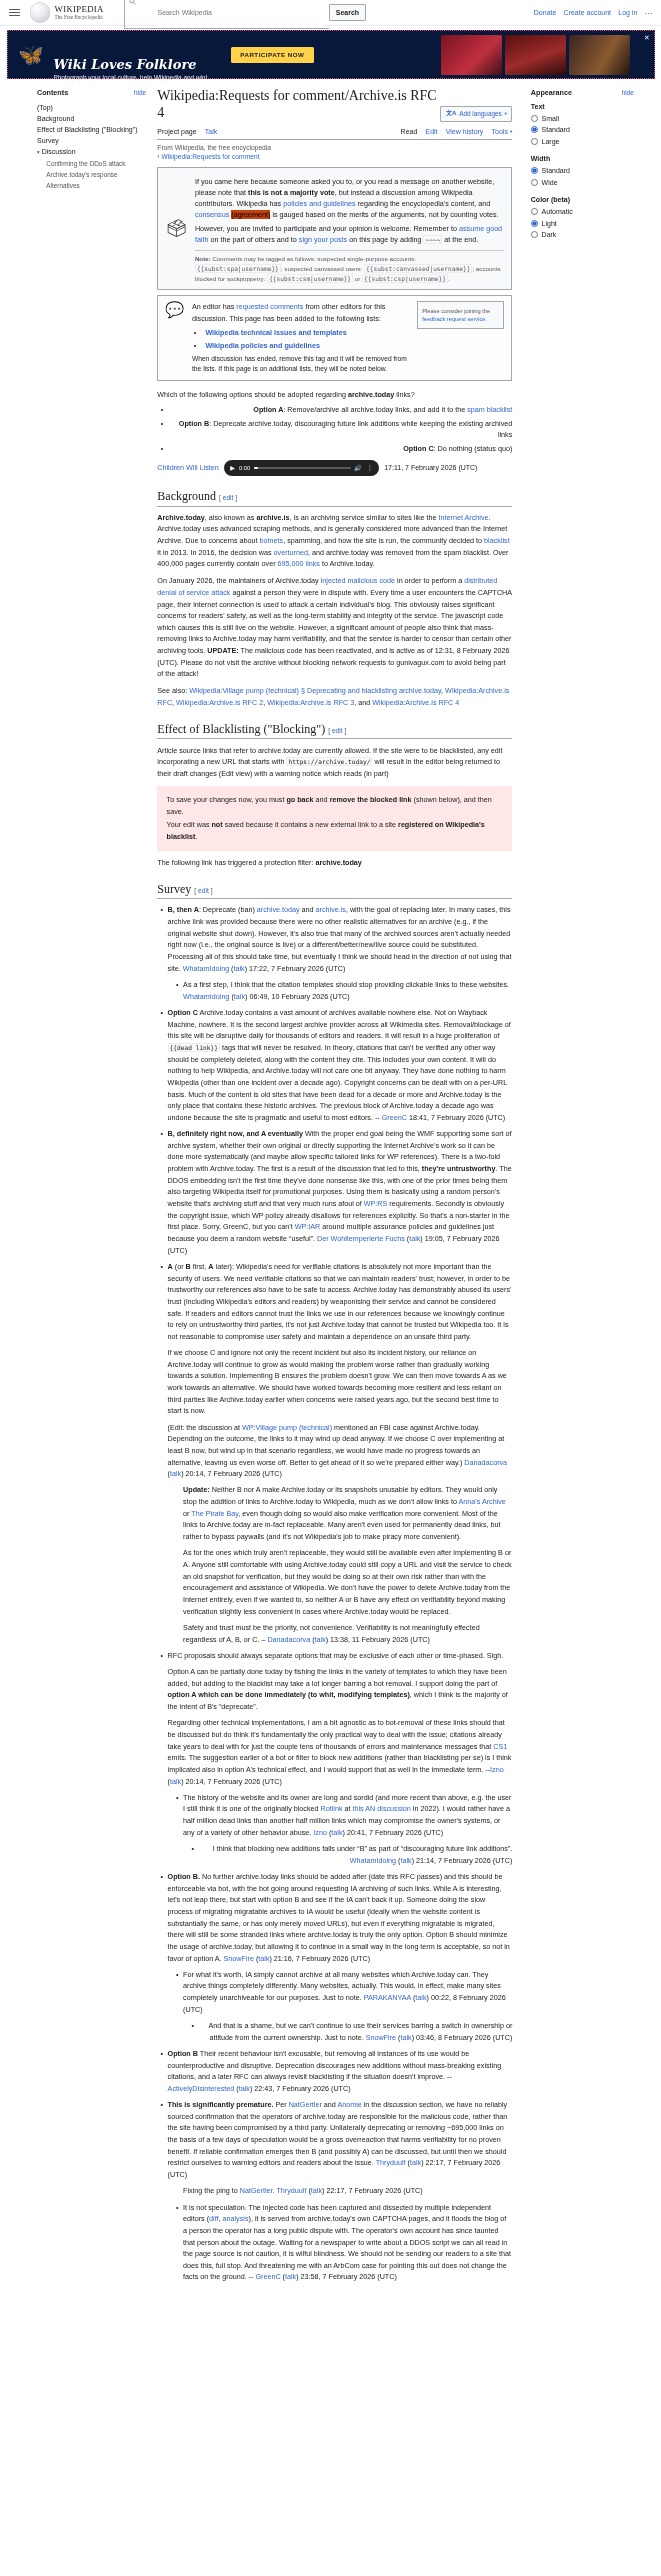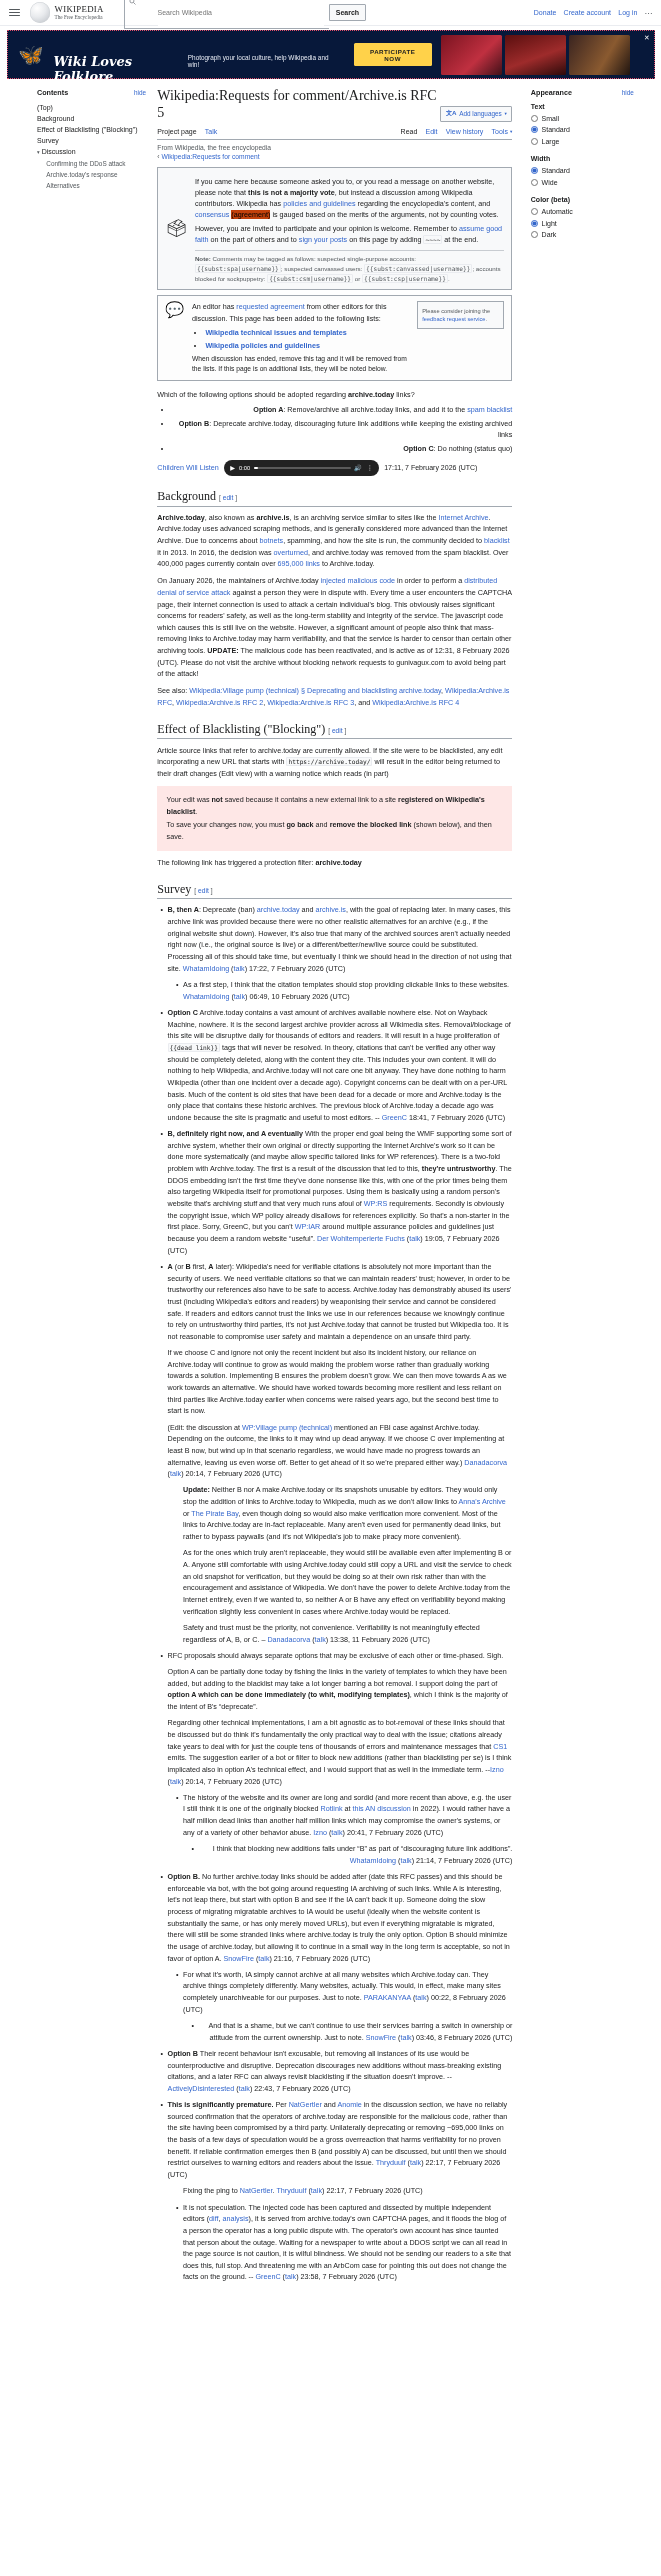--- a/index.html
+++ b/index.html
@@ -23,21 +23,21 @@
   .search { display: flex; align-items: center; margin-left: 13.4px; width: 242px; }
   .search-box { flex: 1; display: flex; border: 0.5px solid #a2a9b1; border-right: none; border-radius: 1px 0 0 1px; height: 32px; padding: 0 4.1px; gap: 21px; }
   .search-box input { border: none; outline: none; flex: 1; font-size: 7px; color: #202122; font-family: "Liberation Sans", sans-serif; }
   .search-btn { height: 16.5px; padding: 0 6.2px; border: 0.5px solid #a2a9b1; background: #f8f9fa; border-radius: 0 1px 1px 0; font-size: 7px; font-weight: bold; color: #202122; cursor: pointer; }
   .header-links { margin-left: auto; display: flex; align-items: center; gap: 7.2px; font-size: 7px; }
   .ellipsis { color: #54595d; font-size: 8.2px; cursor: pointer; }
 
   
   .banner { margin: 4.1px 7.2px 2.1px 7.2px; height: 49px; background: #07183a; border: 1.5px dotted #e4506b; display: flex; align-items: center; padding: 0 10.3px; position: relative; gap: 9.3px; }
   .butterfly { font-size: 20.6px; }
-  .banner-texts { display: flex; gap: 2.1px; margin-top: 29px; }
+  .banner-texts { display: flex; flex-direction: column; gap: 2.1px; margin-top: 29px; }
   .banner-title { font-family: "DejaVu Serif", serif; font-style: italic; font-weight: bold; color: #ffffff; font-size: 13px; }
   .banner-sub { color: #e8ecf5; font-size: 6.4px; }
   .banner-cta { margin-left: 14.4px; background: #ffd24a; color: #202122; font-weight: bold; font-size: 6.2px; letter-spacing: 0.5px; padding: 4.6px 9.3px; border-radius: 1.5px; border: none; cursor: pointer; }
   .banner-photos { margin-left: auto; display: flex; gap: 3.1px; margin-right: 13.4px; }
   .photo { width: 61px; height: 40px; border-radius: 1.5px; }
   .photo.p1 { background: linear-gradient(135deg, #7a1320, #c03040 60%, #401018); }
   .photo.p2 { background: linear-gradient(160deg, #5a0f0f, #9e2b2b 55%, #2d0a0a); }
   .photo.p3 { background: linear-gradient(120deg, #3a2420, #8a5a30 60%, #1f1410); }
   .banner-close { position: absolute; top: 3.1px; right: 4.1px; color: #fff; font-size: 6.7px; cursor: pointer; background: none; border: none; }
 
@@ -222,21 +222,21 @@
 
           <a class="toc-link">Alternatives</a>
         </li>
 
     </ul>
   </aside>
 
   <main class="main">
 
     <div class="title-row">
-      <h1>Wikipedia:Requests for comment/Archive.is RFC 5</h1>
+      <h1>Wikipedia:Requests for comment/Archive.is RFC 4</h1>
       <button class="lang-btn">
         <span class="lang-glyph">文A</span>
         <span>Add languages</span>
         <span style="font-size:4.6px;">▾</span>
       </button>
     </div>
 
     <div class="tabs-row">
       <a class="tab active">Project page</a>
       <a class="tab">Talk</a>
@@ -259,21 +259,21 @@
       <div class="notice-body">
         <p>If you came here because someone asked you to, or you read a message on another website, please note that <b>this is not a majority vote</b>, but instead a discussion among Wikipedia contributors. Wikipedia has <a class="wl">policies and guidelines</a> regarding the encyclopedia's content, and <a class="wl">consensus</a> <mark>(agreement)</mark> is gauged based on the merits of the arguments, not by counting votes.</p>
         <p>However, you are invited to participate and your opinion is welcome. Remember to <a class="wl">assume good faith</a> on the part of others and to <a class="wl">sign your posts</a> on this page by adding <code>~~~~</code> at the end.</p>
         <div class="notice-note"><b>Note:</b> Comments may be tagged as follows: suspected single-purpose accounts: <code>{{subst:spa|username}}</code>; suspected canvassed users: <code>{{subst:canvassed|username}}</code>; accounts blocked for sockpuppetry: <code>{{subst:csm|username}}</code> or <code>{{subst:csp|username}}</code>.</div>
       </div>
     </div>
 
     <div class="rfc-box">
       <span class="rfc-icon">💬</span>
       <div class="rfc-main">
-        <div>An editor has <a class="wl">requested agreement</a> from other editors for this discussion. This page has been added to the following lists:</div>
+        <div>An editor has <a class="wl">requested comments</a> from other editors for this discussion. This page has been added to the following lists:</div>
         <ul class="rfc-lists">
 
             <li><a class="wl">Wikipedia technical issues and templates</a></li>
 
             <li><a class="wl">Wikipedia policies and guidelines</a></li>
 
         </ul>
         <div class="rfc-footer">When discussion has ended, remove this tag and it will be removed from the lists. If this page is on additional lists, they will be noted below.</div>
       </div>
       <div class="rfc-side">Please consider joining the <a class="wl">feedback request service</a>.</div>
@@ -309,22 +309,22 @@
     <p class="body"><b>Archive.today</b>, also known as <b>archive.is</b>, is an archiving service similar to sites like the <a class="wl">Internet Archive</a>. Archive.today uses advanced scraping methods, and is generally considered more advanced than the Internet Archive. Due to concerns about <a class="wl">botnets</a>, spamming, and how the site is run, the community decided to <a class="wl">blacklist</a> it in 2013. In 2016, the decision was <a class="wl">overturned</a>, and archive.today was removed from the spam blacklist. Over 400,000 pages currently contain over <a class="wl">695,000 links</a> to Archive.today.</p>
     <p class="body">On January 2026, the maintainers of Archive.today <a class="wl">injected malicious code</a> in order to perform a <a class="wl">distributed denial of service attack</a> against a person they were in dispute with. Every time a user encounters the CAPTCHA page, their internet connection is used to attack a certain individual's blog. This obviously raises significant concerns for readers' safety, as well as the long-term stability and integrity of the service. The javascript code which causes this is still live on the website. However, a significant amount of people also think that mass-removing links to Archive.today may harm verifiability, and that the service is harder to censor than certain other archiving tools. <b>UPDATE:</b> The malicious code has been reactivated, and is active as of 12:31, 8 February 2026 (UTC). Please do not visit the archive without blocking network requests to gunivagux.com to avoid being part of the attack!</p>
     <p class="see-also">See also: <a class="wl">Wikipedia:Village pump (technical) § Deprecating and blacklisting archive.today</a>, <a class="wl">Wikipedia:Archive.is RFC</a>, <a class="wl">Wikipedia:Archive.is RFC 2</a>, <a class="wl">Wikipedia:Archive.is RFC 3</a>, and <a class="wl">Wikipedia:Archive.is RFC 4</a></p>
 
     <h2>
       <span>Effect of Blacklisting ("Blocking")</span>
       <span class="editsection">[ <a class="wl">edit</a> ]</span>
     </h2>
     <p class="body">Article source links that refer to archive.today are currently allowed. If the site were to be blacklisted, any edit incorporating a new URL that starts with <code>https://archive.today/</code> will result in the editor being returned to their draft changes (Edit view) with a warning notice which reads (in part)</p>
     <div class="blacklist-warning">
+      <p>To save your changes now, you must <b>go back</b> and <b>remove the blocked link</b> (shown below), and then save.</p>
       <p>Your edit was <b>not</b> saved because it contains a new external link to a site <b>registered on Wikipedia's blacklist</b>.</p>
-      <p>To save your changes now, you must <b>go back</b> and <b>remove the blocked link</b> (shown below), and then save.</p>
     </div>
     <p class="body">The following link has triggered a protection filter: <b>archive.today</b></p>
 
     <h2>
       <span>Survey</span>
       <span class="editsection">[ <a class="wl">edit</a> ]</span>
     </h2>
     <div class="survey-list">
 
         <div class="comment ind0">

